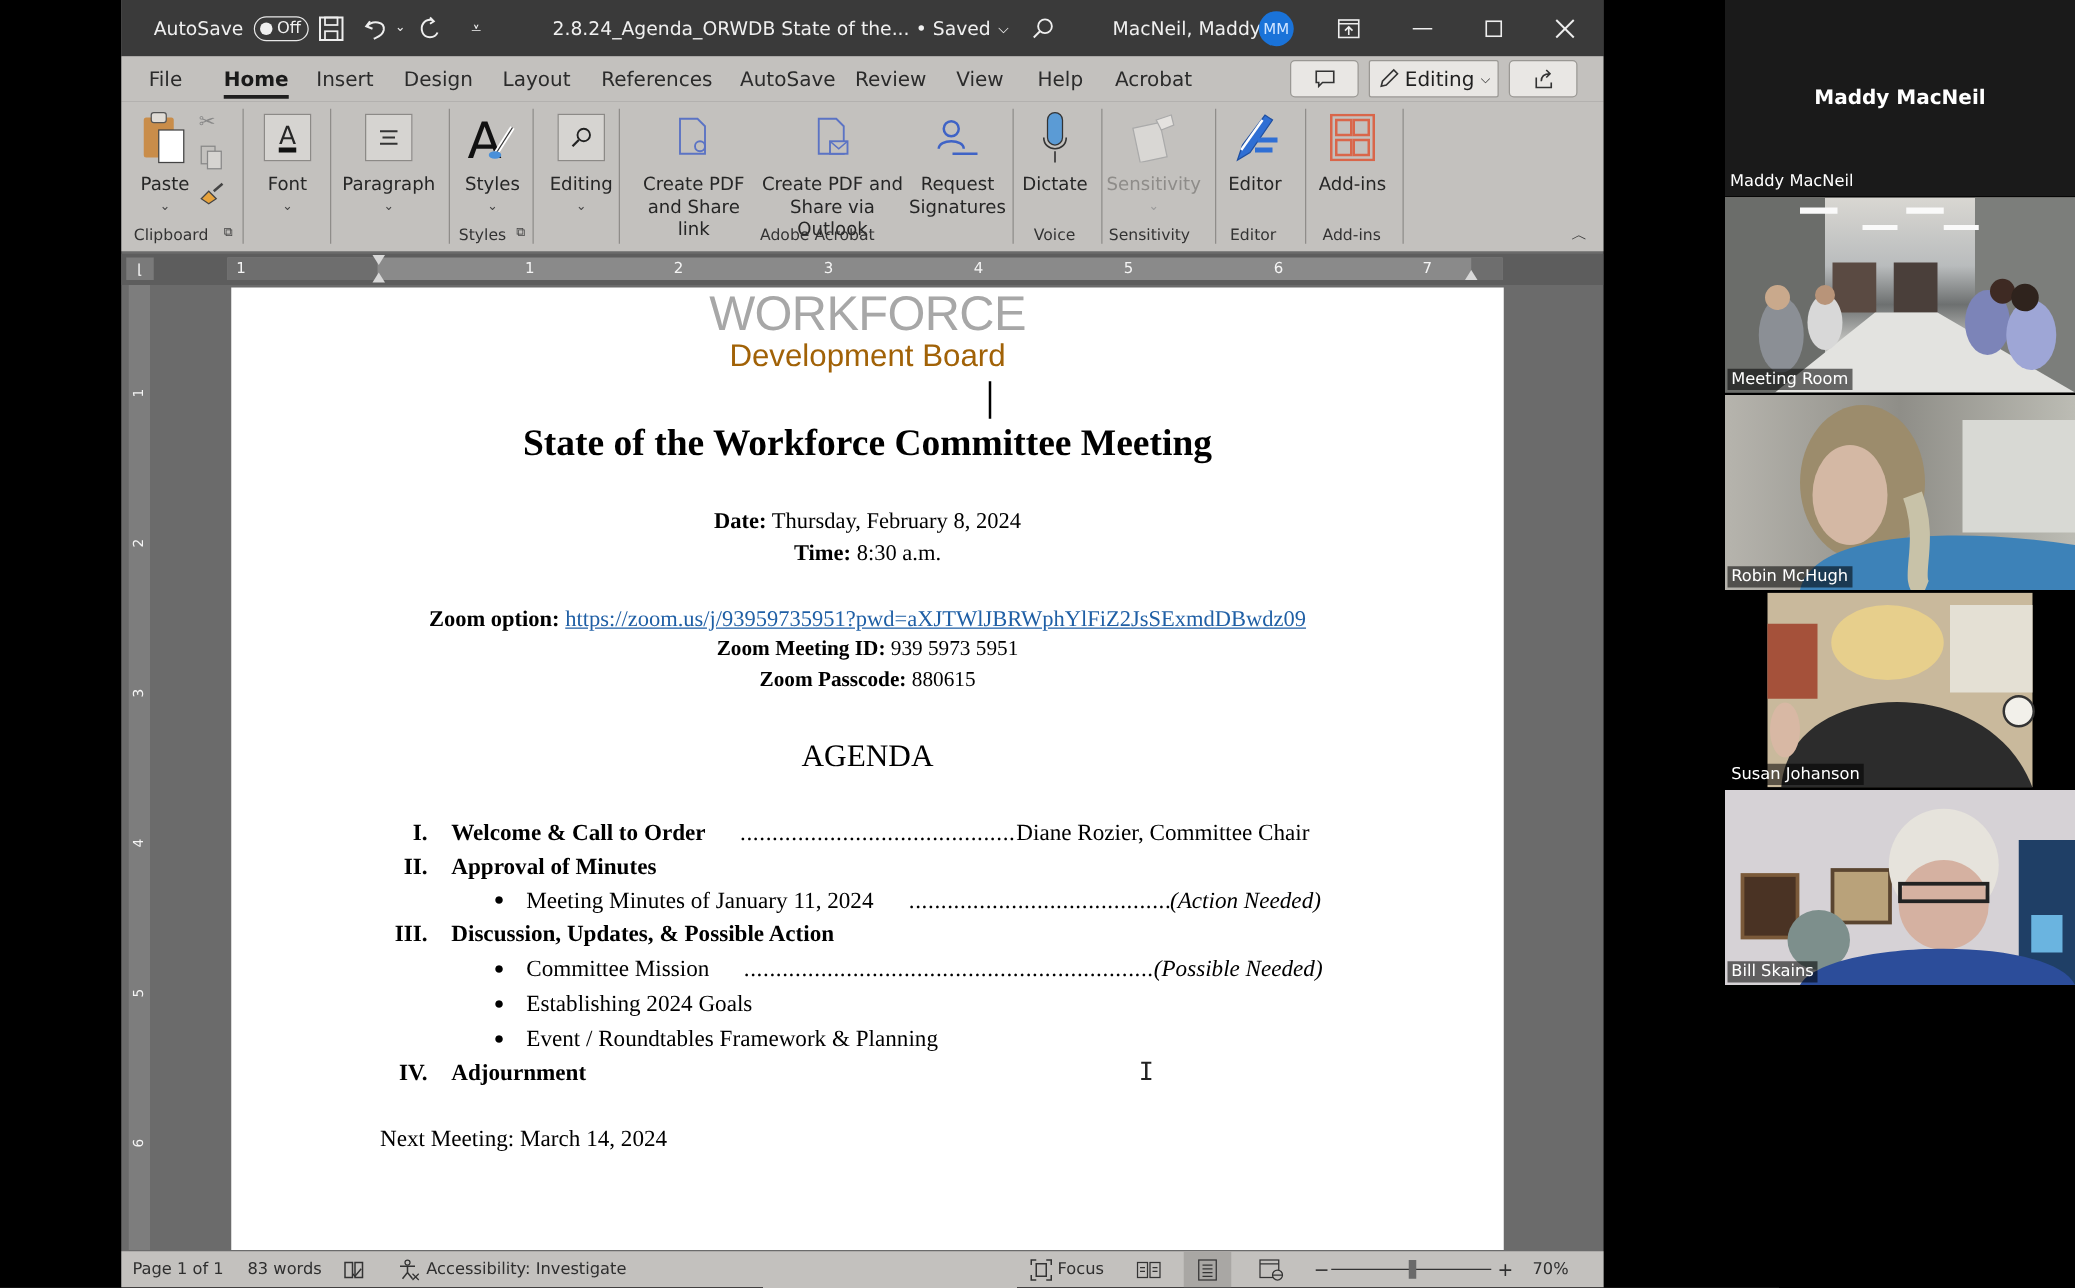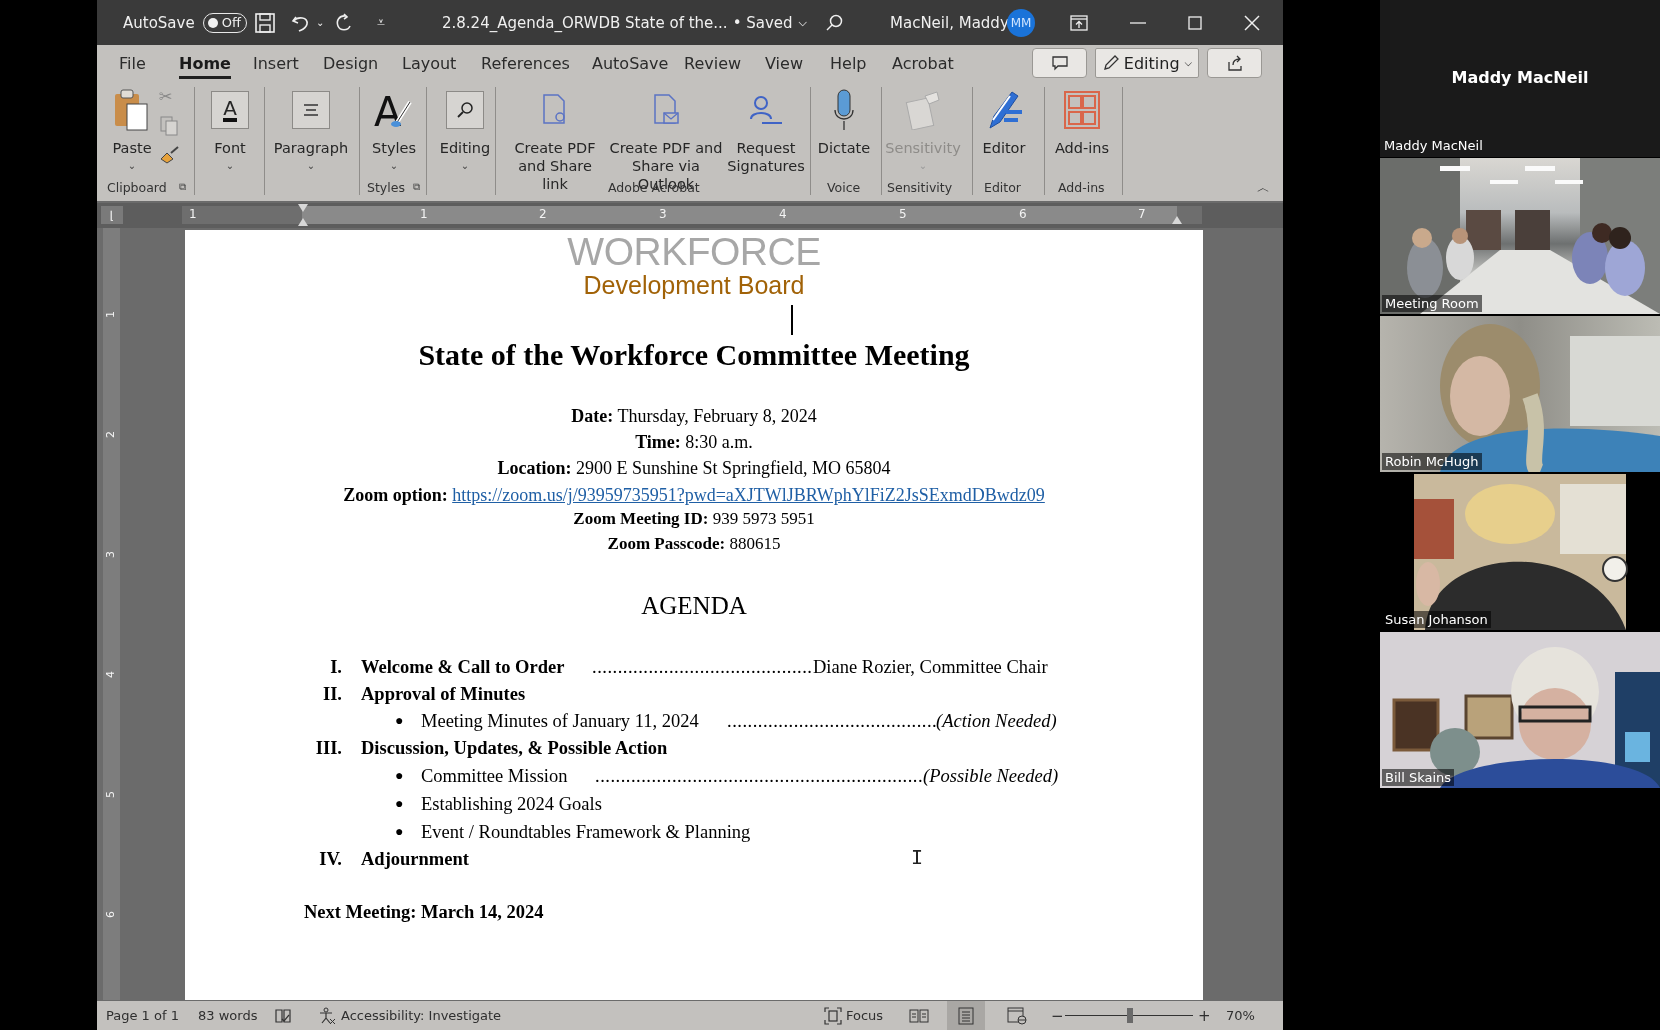--- a/index.html
+++ b/index.html
@@ -396,21 +396,20 @@
   </div>
 
   <div class="page">
     <div class="logo1">WORKFORCE</div>
     <div class="logo2">Development Board</div>
     <div class="caret"></div>
     <div class="doctitle">State of the Workforce Committee Meeting</div>
 
     <div class="info" style="top:173px;"><b>Date:</b><span> Thursday, February 8, 2024</span></div>
     <div class="info" style="top:199px;text-align:center;"><b>Time:</b><span> 8:30 a.m.</span></div>
-    <div class="info" style="top:225px;"><b>Location:</b><span> 2900 E Sunshine St Springfield, MO 65804</span></div>
     <div class="info" style="top:252px;"><b>Zoom option:</b> <a>https://zoom.us/j/93959735951?pwd=aXJTWlJBRWphYlFiZ2JsSExmdDBwdz09</a></div>
     <div class="info small" style="top:277px;"><b>Zoom Meeting ID:</b><span> 939 5973 5951</span></div>
     <div class="info small" style="top:302px;"><b>Zoom Passcode:</b><span> 880615</span></div>
 
     <div class="agenda-h">AGENDA</div>
 
     <div class="row" style="top:424px;">
       <span class="numeral" style="left:107px;">I.</span>
       <span class="rtitle">Welcome &amp; Call to Order</span>
       <span class="leader" style="left:407px; width:220px;">....................................................................................................................................................</span>
@@ -446,21 +445,21 @@
       <span class="bullet">●</span>
       <span class="btext">Event / Roundtables Framework &amp; Planning</span>
     </div>
 
     <div class="row" style="top:616px;">
       <span class="numeral" style="left:107px;">IV.</span>
       <span class="rtitle">Adjournment</span>
     </div>
     <div class="ibeam">I</div>
 
-    <div class="row" style="top:669px; left:119px; width:auto;font-weight:bold;">Next Meeting: March 14, 2024</div>
+    <div class="row" style="top:669px; left:119px; width:auto;">Next Meeting: March 14, 2024</div>
   </div>
 
   <div class="statusbar">
     <div class="s" style="left:9px;">Page 1 of 1</div>
     <div class="s" style="left:101px;">83 words</div>
     <div class="s" style="left:177px;">
       <svg width="18" height="16" viewBox="0 0 18 16">
           <path d="M2 2 H8 V14 H2 Z M10 2 H16 V14 H10 Z" fill="none" stroke="#333" stroke-width="1.2"></path>
           <path d="M8 11 L10 13 L15 7" fill="none" stroke="#333" stroke-width="1.2"></path>
         </svg>

